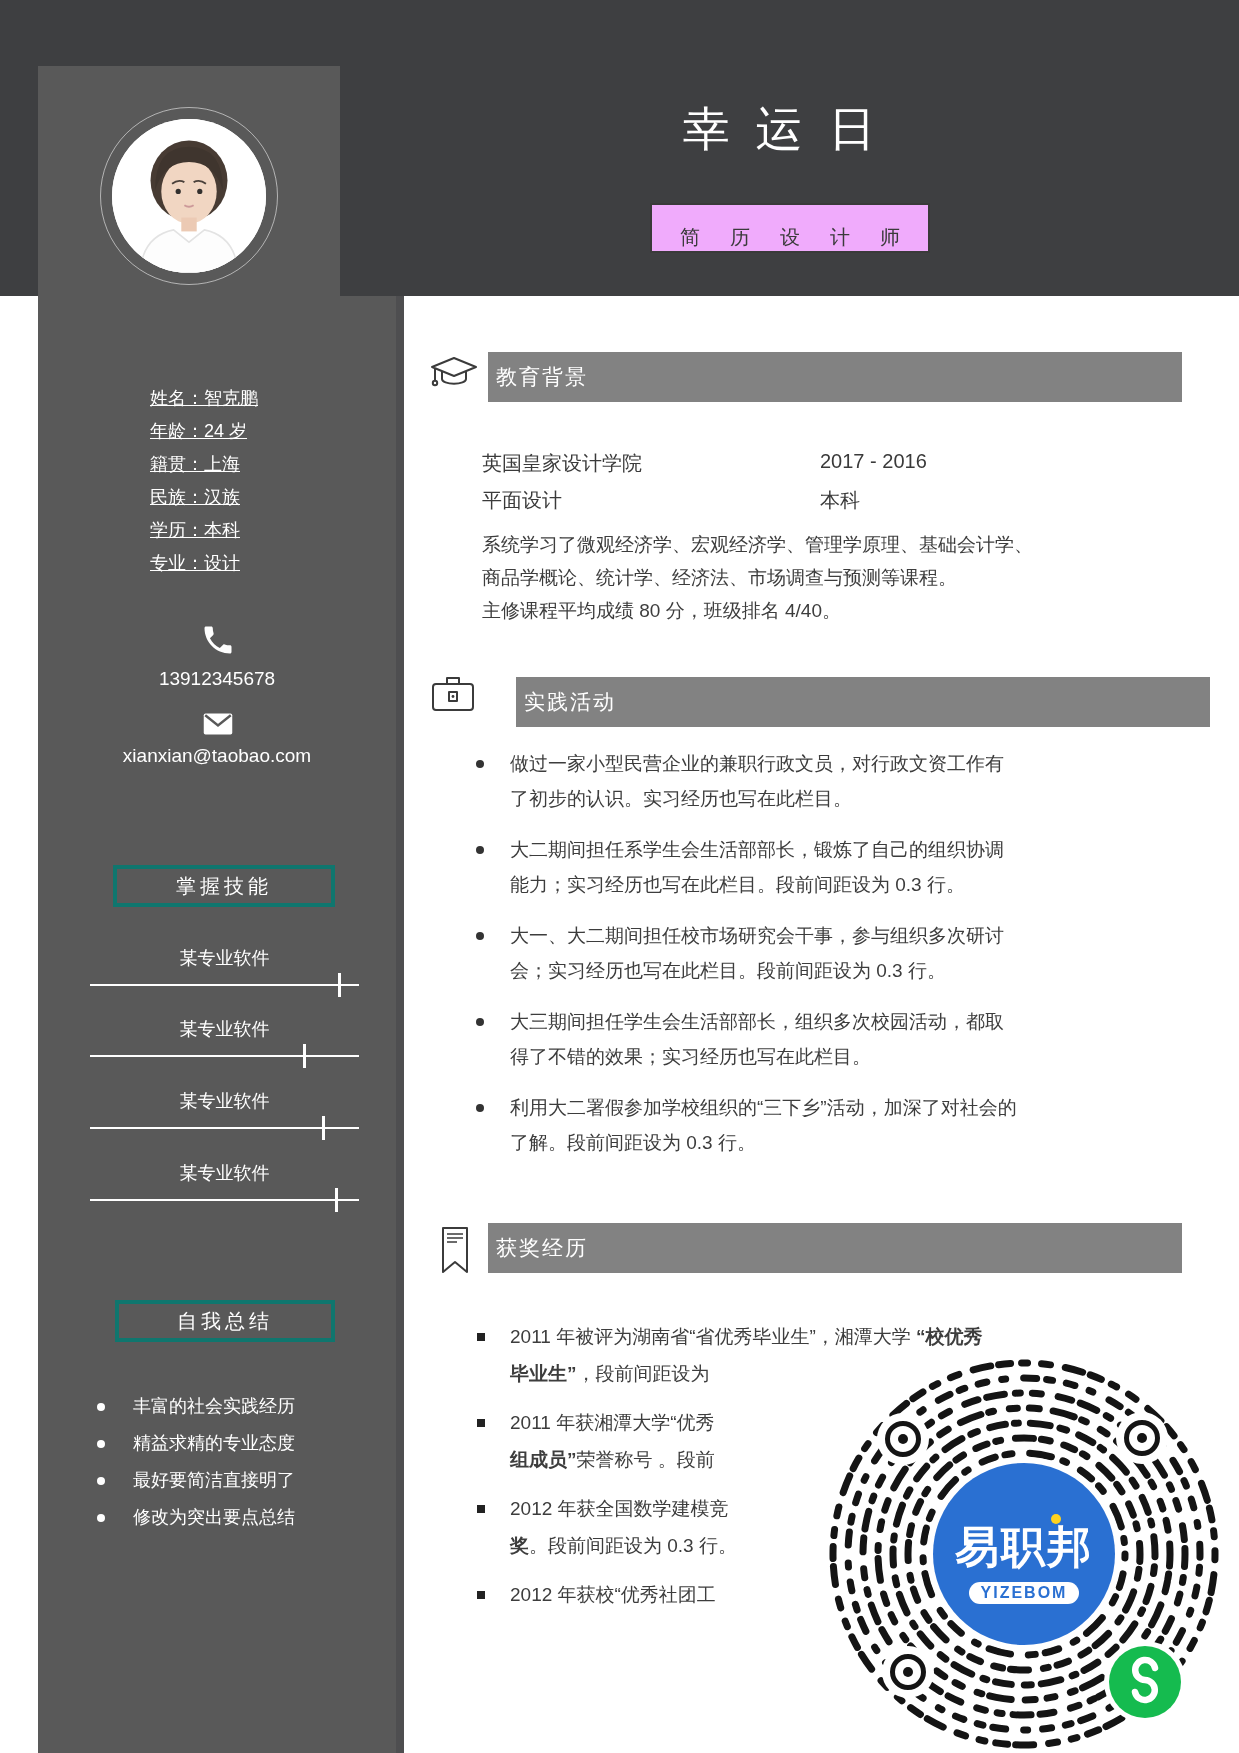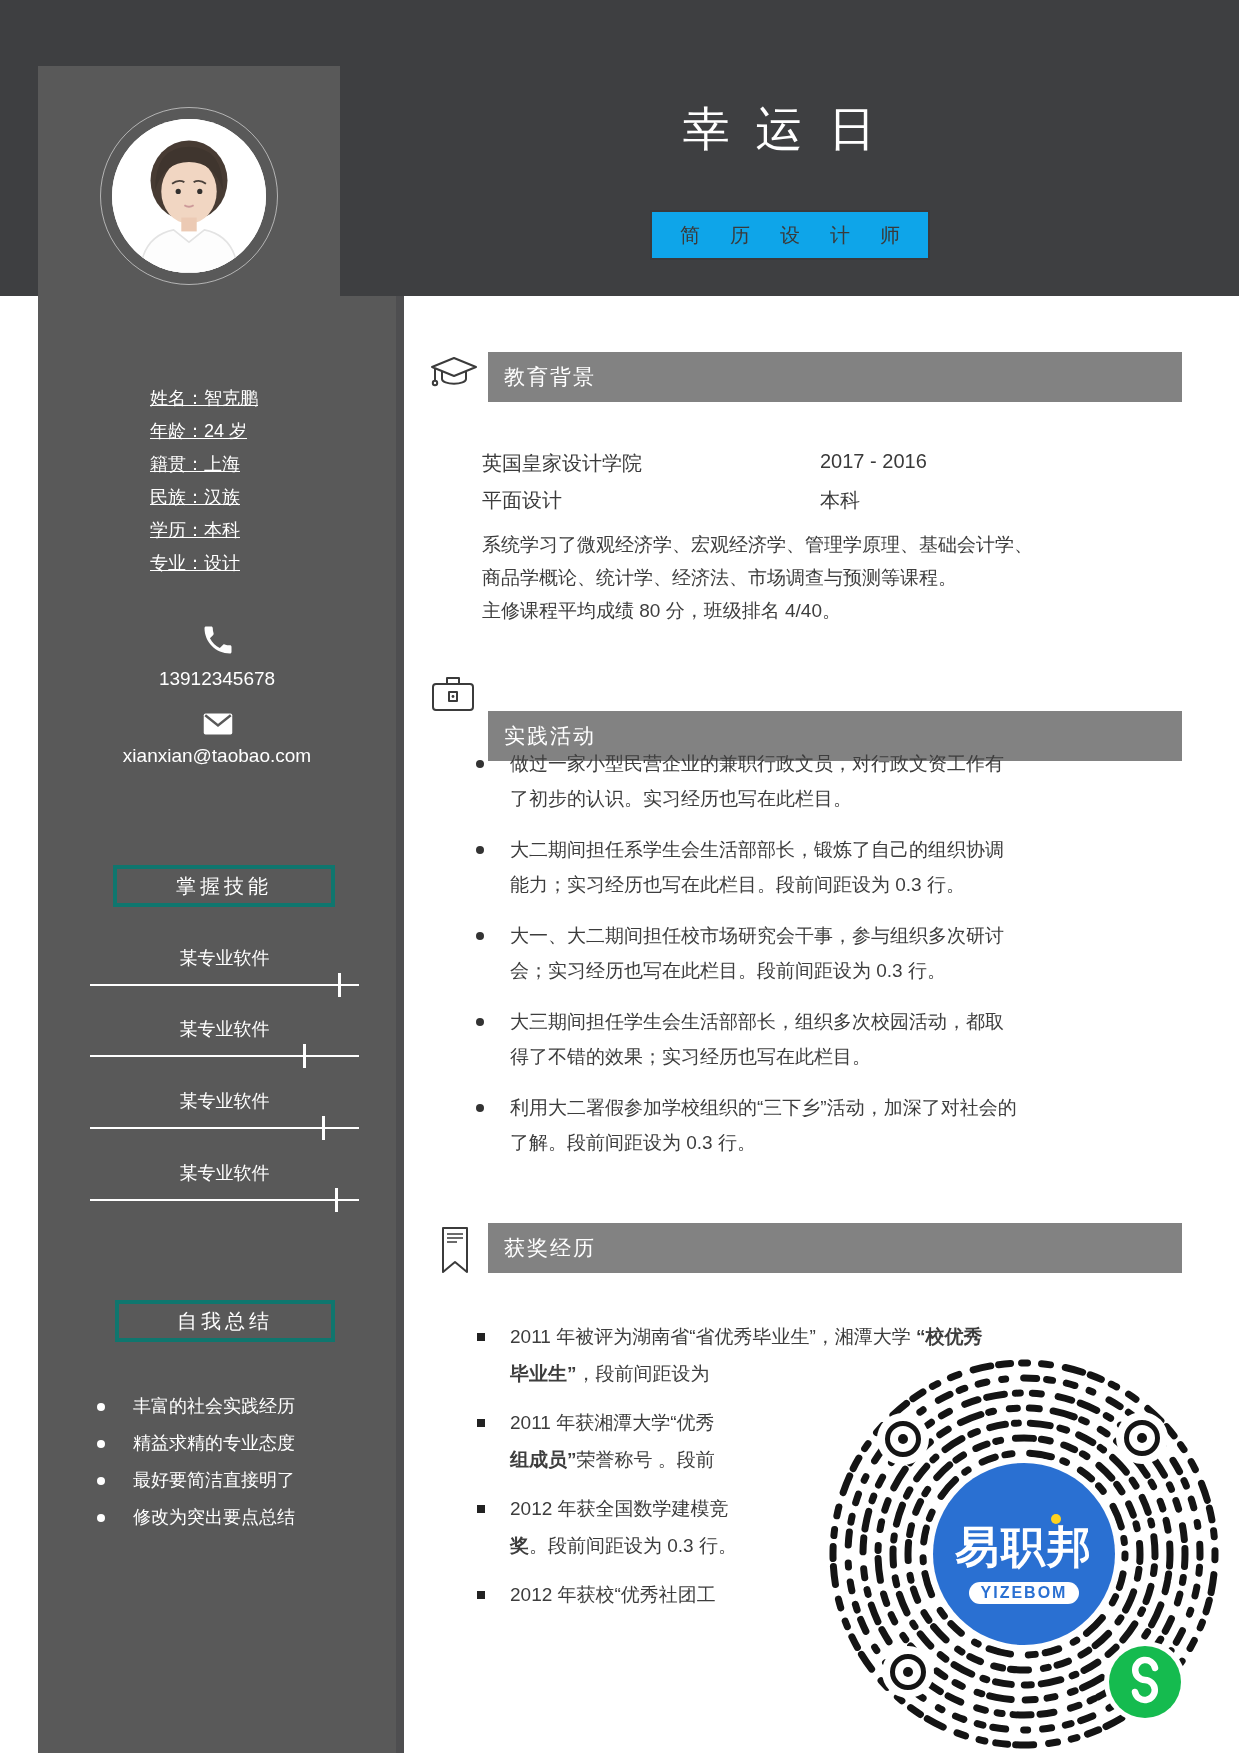--- a/index.html
+++ b/index.html
@@ -2,22 +2,22 @@
 <html><head>
 <meta charset="utf-8">
 <style>
   html,body{margin:0;padding:0;background:#fff;}
   #page{position:relative;width:1239px;height:1753px;background:#ffffff;overflow:hidden;
         font-family:"Liberation Sans","DejaVu Sans",sans-serif;color:#3d3d3d;}
   
   .top-band{position:absolute;left:0;top:0;width:1239px;height:296px;background:#3e3f41;}
   .main-title{position:absolute;left:404px;top:98px;width:776px;text-align:center;
               font-size:47px;color:#ffffff;letter-spacing:0.55em;margin-right:-0.55em;font-weight:400;}
-  .sub-box{position:absolute;left:650px;top:210px;width:280px;height:50px;background:#0ea5e9;
-           border:2px solid #3a3a3a;box-sizing:border-box;display:flex;align-items:center;justify-content:center;}
+  .sub-box{position:absolute;left:650px;top:203px;width:280px;height:50px;background:#f0abfc;
+           border:2px solid #3a3a3a;box-sizing:border-box;display:flex;align-items:flex-end;justify-content:center;}
   .sub-box span{font-size:20px;color:#3a3a3a;letter-spacing:1.5em;margin-right:-1.5em;white-space:nowrap;}
   
   .photo-card{position:absolute;left:38px;top:66px;width:302px;height:230px;background:#595959;}
   .sidebar{position:absolute;left:38px;top:296px;width:358px;height:1457px;background:#595959;}
   .side-edge{position:absolute;left:396px;top:296px;width:8px;height:1457px;background:#4e4e50;}
   .photo-ring{position:absolute;left:100px;top:107px;width:178px;height:178px;border-radius:50%;
               border:1px solid rgba(255,255,255,.55);box-sizing:border-box;}
   .photo{position:absolute;left:112px;top:119px;width:154px;height:154px;border-radius:50%;background:#fff;overflow:hidden;}
   .profile{position:absolute;left:150px;top:382px;font-size:18px;line-height:33px;color:#fff;text-decoration:underline;}
   .profile .row{white-space:nowrap;}
@@ -27,21 +27,21 @@
             display:flex;align-items:center;justify-content:center;color:#fff;font-size:20px;letter-spacing:4px;}
   .skill{position:absolute;left:90px;width:269px;}
   .skill .sk-name{text-align:center;color:#fff;font-size:18px;margin-bottom:14px;}
   .sk-line{position:relative;height:2px;background:#ffffff;}
   .sk-tick{position:absolute;top:-11px;width:3px;height:24px;background:#ffffff;}
   .summary{position:absolute;left:95px;top:1388px;width:260px;color:#fff;font-size:18px;line-height:37px;}
   .summary .s-item{position:relative;padding-left:38px;white-space:nowrap;}
   .summary .s-item::before{content:"";position:absolute;left:2px;top:15px;width:8px;height:8px;border-radius:50%;background:#fff;}
   
   .sec-bar{position:absolute;left:488px;width:694px;height:50px;background:#828282;display:flex;align-items:center;}
-  .sec-bar span{color:#ffffff;font-size:21px;letter-spacing:2px;padding-left:16px;}
+  .sec-bar span{color:#ffffff;font-size:21px;letter-spacing:2px;padding-left:8px;}
   .sec-icon{position:absolute;}
   .edu-row{position:absolute;left:482px;width:700px;font-size:20px;color:#3a3a3a;}
   .edu-col2{position:absolute;left:338px;top:0;}
   .edu-desc{position:absolute;left:482px;top:528px;font-size:19px;line-height:33px;color:#3d3d3d;}
   .blist{position:absolute;left:472px;width:548px;font-size:19px;line-height:35px;color:#3d3d3d;}
   .blist .b-item{position:relative;padding-left:38px;margin-bottom:16px;max-width:507px;}
   .blist .b-item::before{content:"";position:absolute;left:4px;top:14px;width:8px;height:8px;border-radius:50%;background:#333;}
   .alist{position:absolute;left:472px;top:1318px;width:600px;font-size:19px;line-height:37px;color:#3d3d3d;}
   .alist .a-item{position:relative;padding-left:38px;margin-bottom:12px;}
   .alist .a-line{white-space:nowrap;}
@@ -176,21 +176,21 @@
   </div>
 
   <div class="sec-icon" style="left:431px;top:673px;">
     <svg width="44" height="42" viewBox="0 0 44 42" fill="none" stroke="#3b3b3b" stroke-width="2" stroke-linejoin="round">
       <rect x="2" y="11" width="40" height="26" rx="3"></rect>
       <path d="M16 11 v-6 h12 v6"></path>
       <rect x="18" y="19" width="8" height="9"></rect>
       <circle cx="22" cy="23.5" r="1.4" fill="#3b3b3b" stroke="none"></circle>
     </svg>
   </div>
-  <div class="sec-bar" style="top:711px;">
+  <div class="sec-bar" style="top:677px;margin-left:28px;">
     <span>实践活动</span>
   </div>
   <div class="blist" style="top:746px;">
     <div class="b-item">做过一家小型民营企业的兼职行政文员，对行政文资工作有了初步的认识。实习经历也写在此栏目。</div>
     <div class="b-item">大二期间担任系学生会生活部部长，锻炼了自己的组织协调能力；实习经历也写在此栏目。段前间距设为 0.3 行。</div>
     <div class="b-item">大一、大二期间担任校市场研究会干事，参与组织多次研讨会；实习经历也写在此栏目。段前间距设为 0.3 行。</div>
     <div class="b-item">大三期间担任学生会生活部部长，组织多次校园活动，都取得了不错的效果；实习经历也写在此栏目。</div>
     <div class="b-item">利用大二署假参加学校组织的“三下乡”活动，加深了对社会的了解。段前间距设为 0.3 行。</div>
   </div>
 

